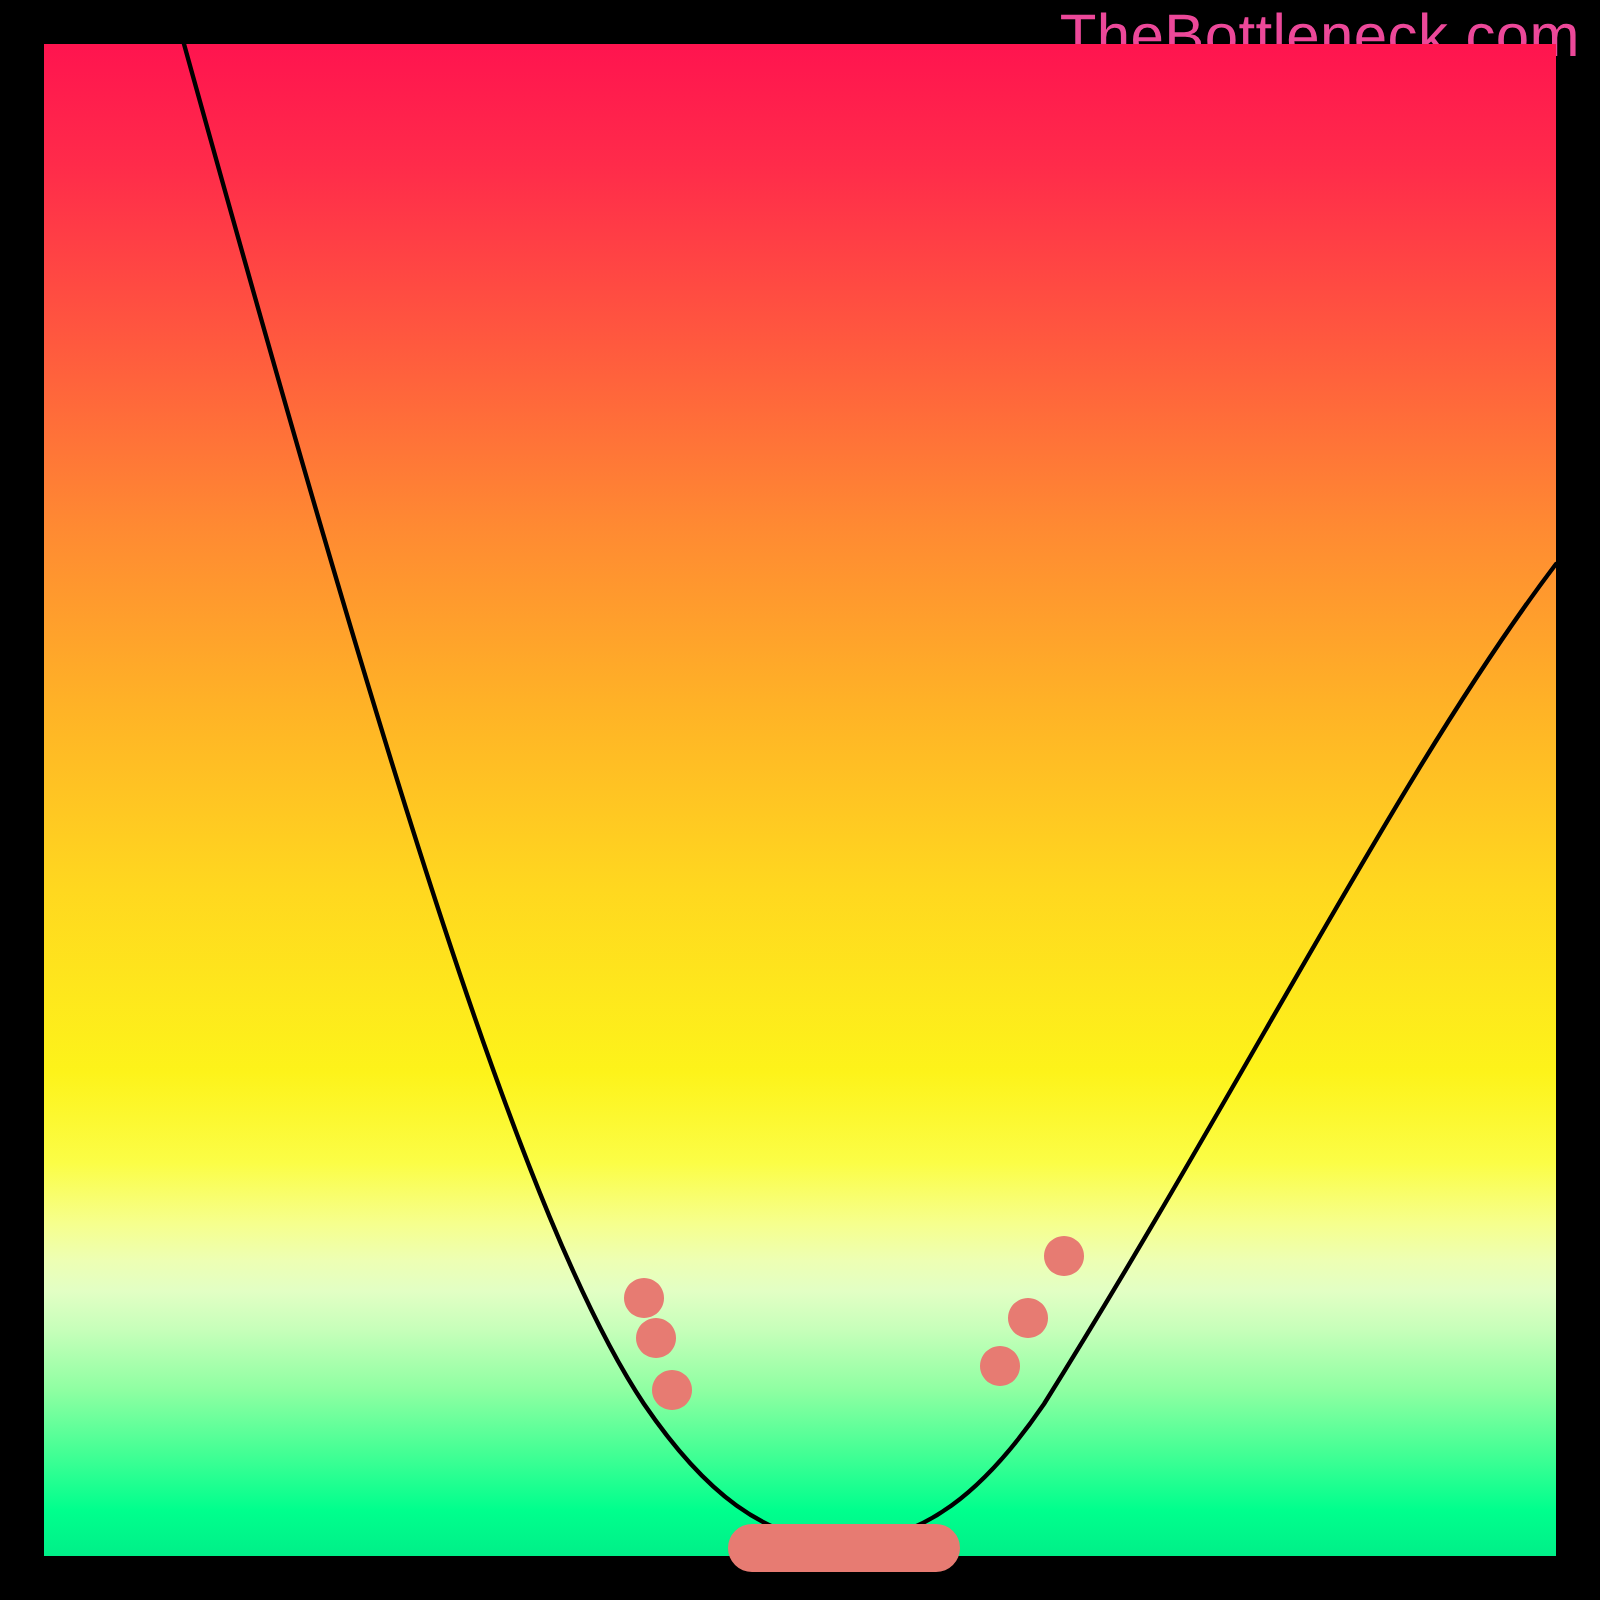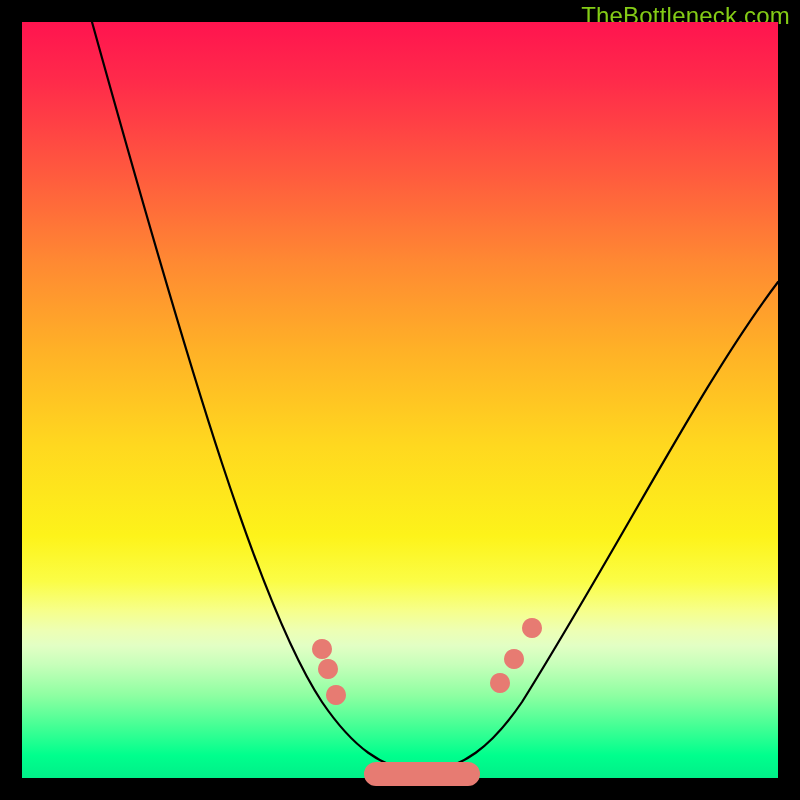--- a/index.html
+++ b/index.html
@@ -33,22 +33,22 @@
       #8fffa2 89%,
       #47ff95 93%,
       #00ff8d 97%,
       #00ef88 100%
     );
   }
   .watermark {
     position: absolute;
     top: 2px;
     right: 10px;
-    color: #84cc16;
-    font-size: 24px;
+    color: #ec4899;
+    font-size: 30px;
     font-weight: 500;
     letter-spacing: 0.2px;
     user-select: none;
   }
   svg.curve {
     position: absolute;
     left: 0;
     top: 0;
     width: 756px;
     height: 756px;

